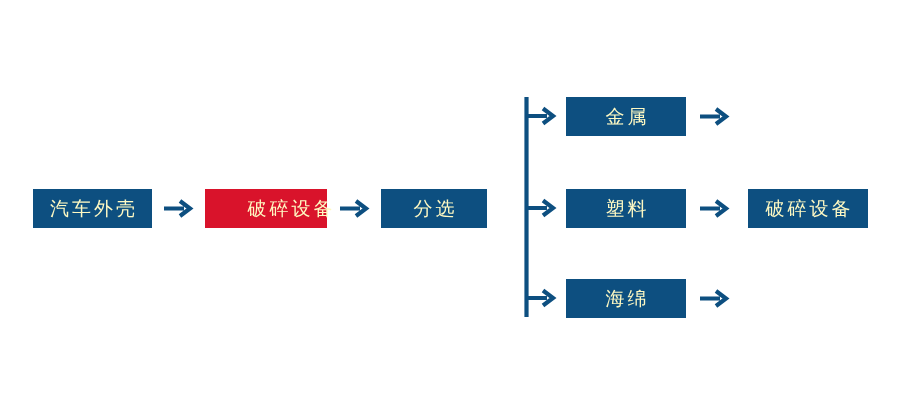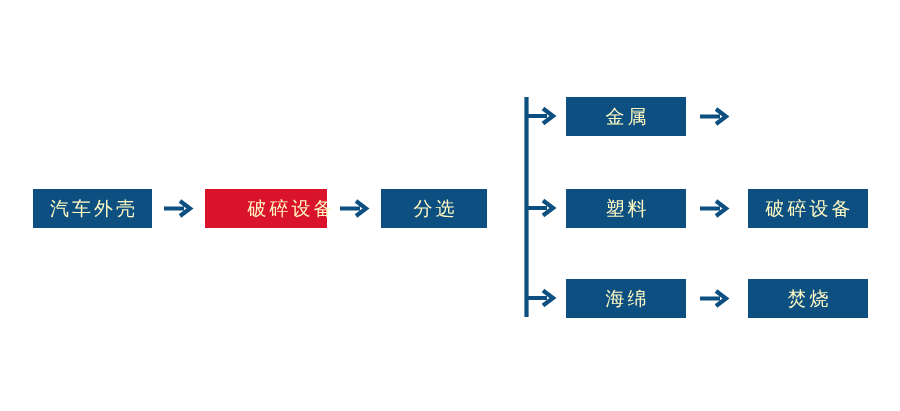--- a/index.html
+++ b/index.html
@@ -121,17 +121,14 @@
   <div class="node blue" style="left:566px; top:279px; width:120px; height:39px;">
     <span>海绵</span>
   </div>
 
   <div class="arrow" style="left:698px; top:286px; width:34px; height:25px;">
     <svg width="34" height="25" viewBox="0 0 34 25" aria-hidden="true">
       <path d="M2 12.5 H22 M18 5 L28 12.5 L18 20" fill="none" stroke="#0d4f80" stroke-width="4.2" stroke-linecap="butt" stroke-linejoin="miter"></path>
     </svg>
   </div>
 
-  <div class="node blue" style="left:748px; top:279px; width:120px; height:39px;">
-    <span>焚烧</span>
-  </div>
 
 </div>
 
 </body></html>

